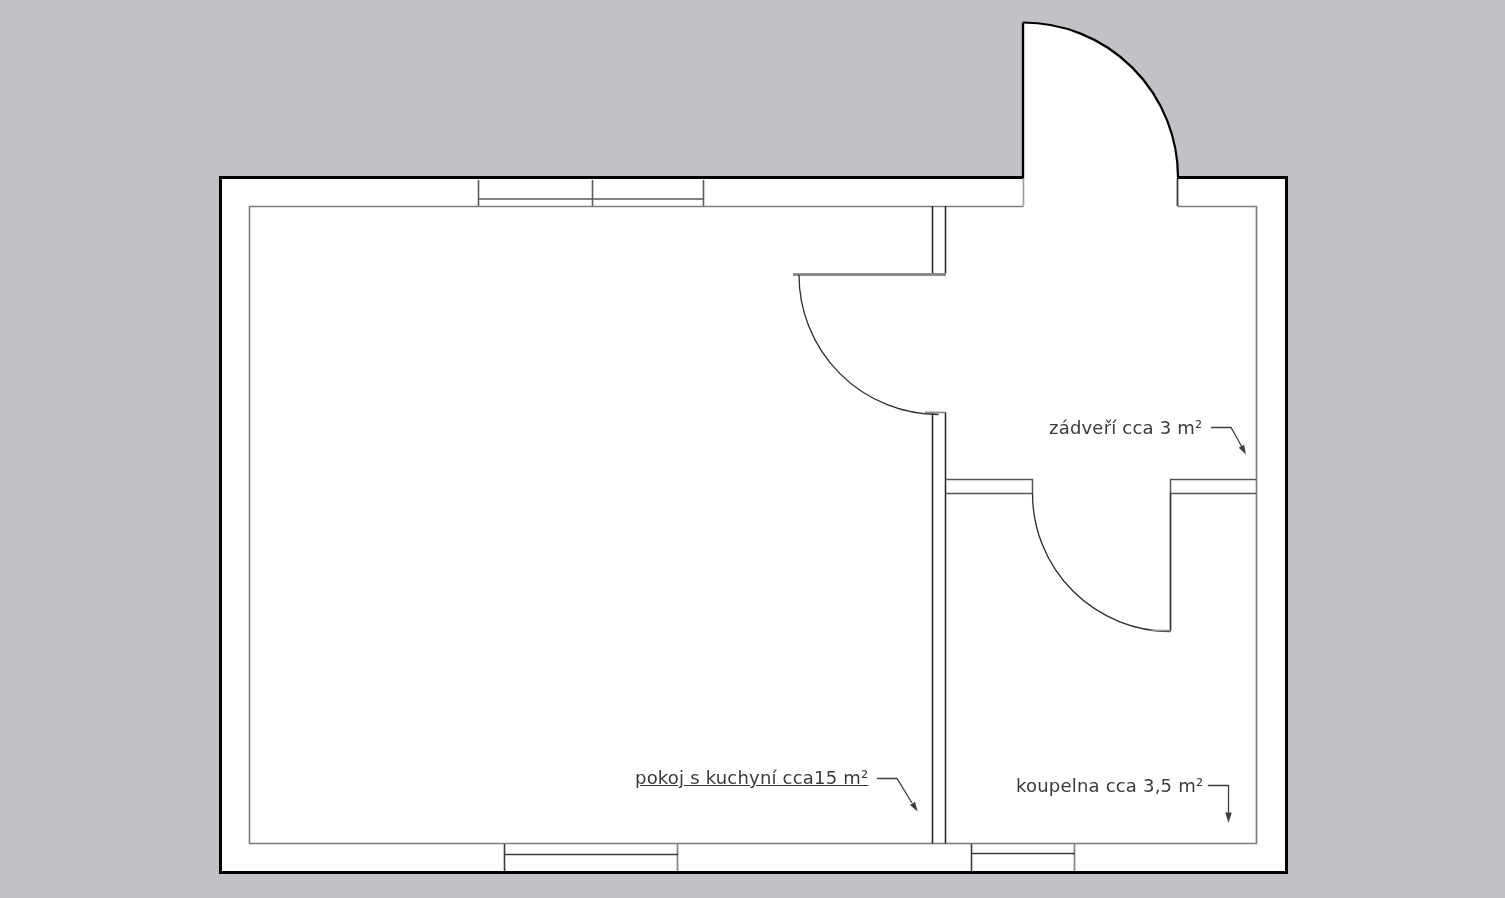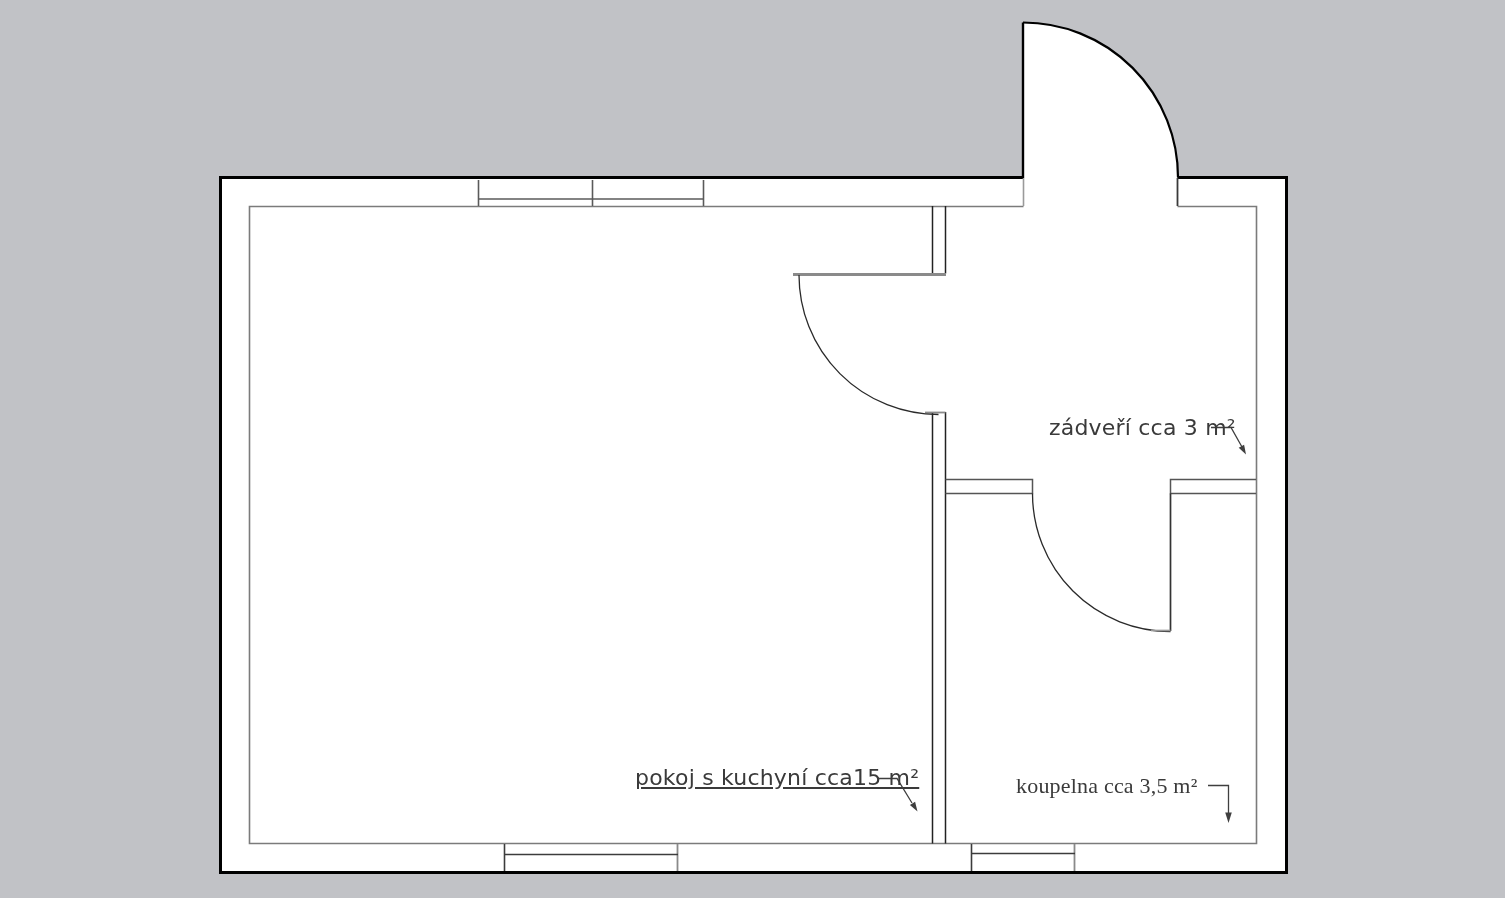--- a/index.html
+++ b/index.html
@@ -16,21 +16,21 @@
     font-family: "DejaVu Sans", "Liberation Sans", sans-serif;
   }
   #plan-svg {
     position: absolute;
     left: 0;
     top: 0;
     display: block;
   }
   .room-label {
     position: absolute;
-    font-size: 22px;
+    font-size: 18px;
     line-height: 21px;
     color: #3a3a3a;
     white-space: nowrap;
     letter-spacing: 0.2px;
     user-select: none;
   }
 </style>
 </head>
 <body>
 
@@ -115,15 +115,15 @@
     <g>
       <path d="M 1208,785.5 H 1228.5 V 815" fill="none" stroke="#3f3f3f" stroke-width="1.3"></path>
       <polygon points="1228.5,823 1225.2,812.5 1231.8,812.5" fill="#3f3f3f"></polygon>
     </g>
   </svg>
 
   <div class="room-label" style="left:1049px; top:417px;">zádveří cca 3 m²</div>
 
   <div class="room-label" style="left:635px; top:767px;text-decoration:underline;">pokoj s kuchyní cca15 m²</div>
 
-  <div class="room-label" style="left:1016px; top:775px;font-family:Liberation Serif, serif;">koupelna cca 3,5 m²</div>
+  <div class="room-label" style="left:1016px; top:775px;">koupelna cca 3,5 m²</div>
 
 </div>
 
 </body></html>

